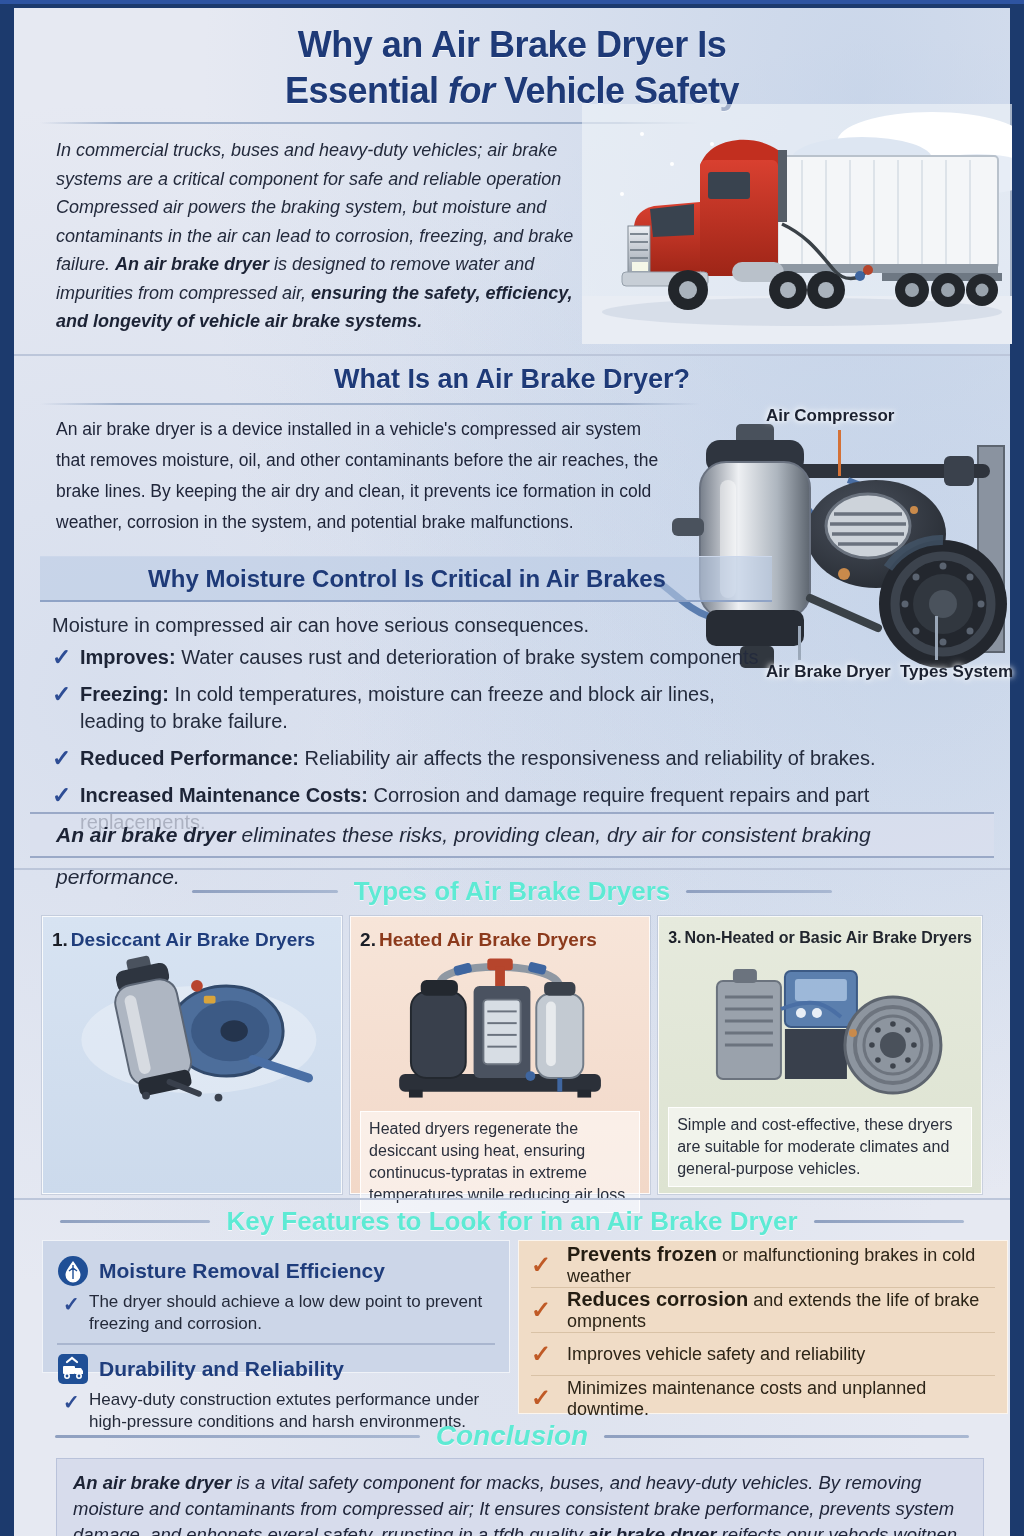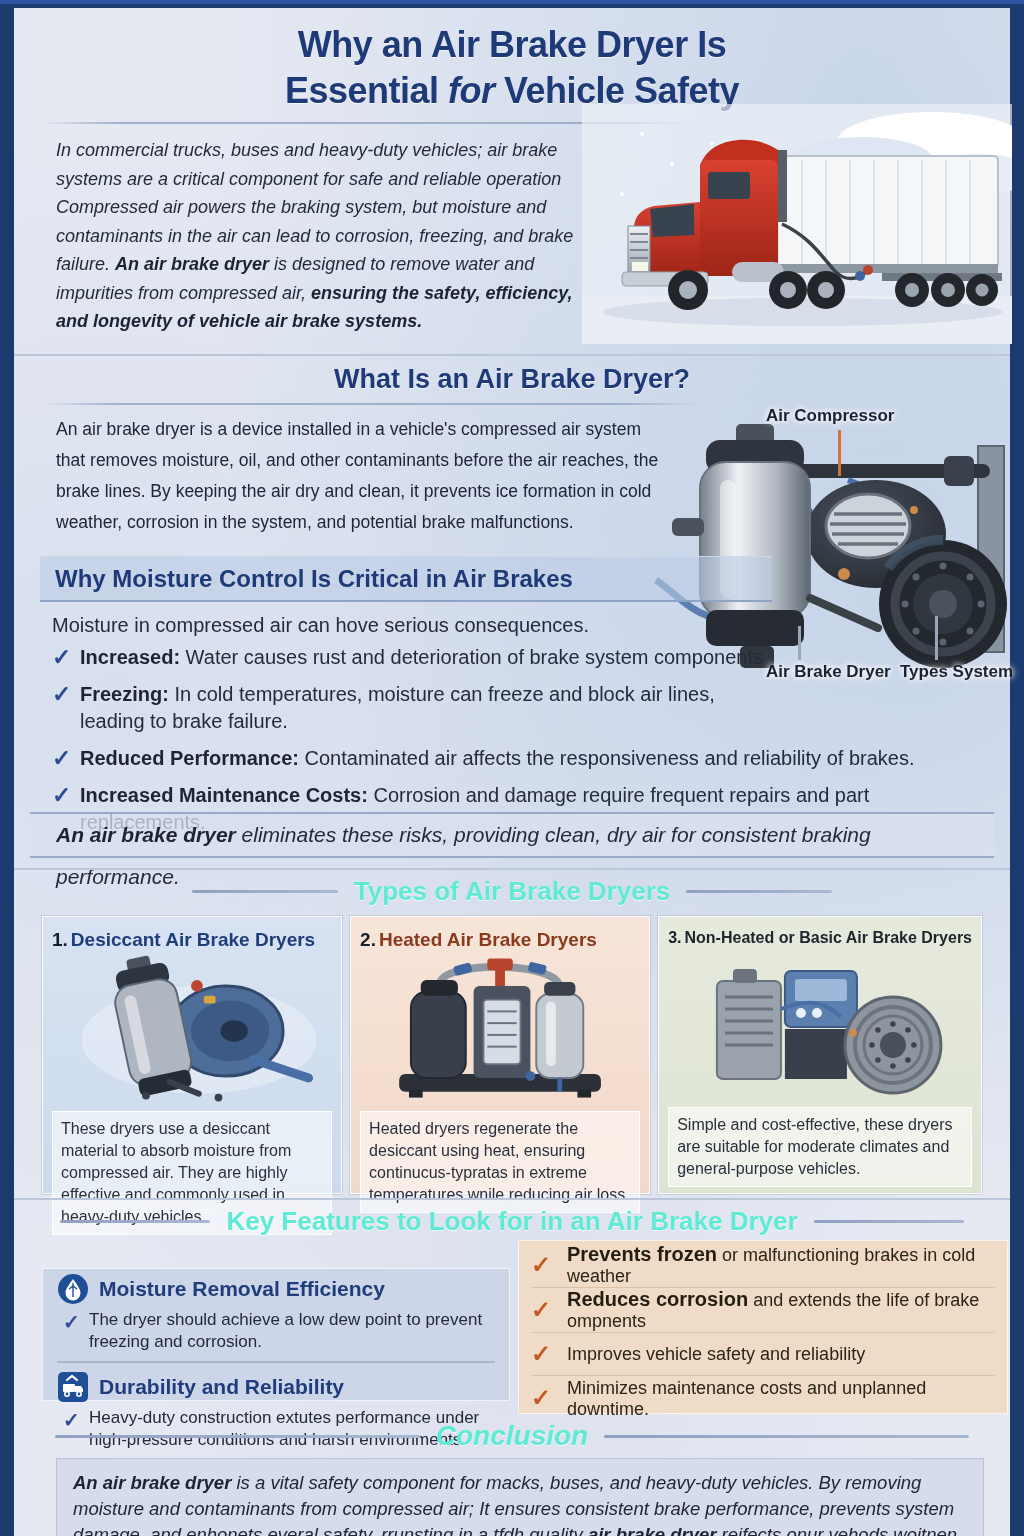--- a/index.html
+++ b/index.html
@@ -25,21 +25,21 @@
   .intro{left:56px;top:136px;width:520px;font-size:18px;line-height:28.5px;font-style:italic;
     color:#232a3c;}
   .intro b,.note b,.concl b{font-weight:bold;color:#1c2335;}
 
   .sec-head{width:1024px;left:0;text-align:center;font-size:27px;font-weight:bold;color:#1e3a78;
     text-shadow:0 1px 0 rgba(255,255,255,.7);}
   .what-body{left:56px;top:414px;width:614px;font-size:17.5px;line-height:31px;color:#20263a;}
 
   .bar-head{left:40px;top:556px;width:732px;height:46px;background:rgba(186,203,229,.6);
     border-top:1px solid #ccd7ea;border-bottom:2px solid #8fa3c6;
-    font-size:24px;font-weight:bold;color:#1e3a78;padding:8px 13px 0 15px;box-sizing:border-box;}
+    font-size:24px;font-weight:bold;color:#1e3a78;padding:8px 13px 0 15px;box-sizing:border-box;text-align:center;}
   .conseq-intro{left:52px;top:614px;width:760px;font-size:20px;color:#242b3d;}
   .checklist{left:52px;top:644px;width:934px;}
   .check-item{display:flex;margin-bottom:10px;font-size:20px;line-height:27px;color:#242b3d;}
   .check-item b{color:#1d2436;}
   .check{flex:0 0 28px;color:#2e4d95;font-weight:bold;font-size:23px;line-height:26px;}
   .check.orange{color:#c05a26;}
 
   .note{left:30px;top:812px;width:964px;height:46px;background:rgba(217,223,238,.75);
     border-top:2px solid #9aa9c7;border-bottom:2px solid #9aa9c7;box-sizing:border-box;
     font-size:21px;line-height:42px;padding-left:26px;color:#232a3c;font-style:italic;}
@@ -59,21 +59,21 @@
   .c1 .card-h{color:#1f3d7c;}
   .c2 .card-h{color:#8c3a1c;}
   .c3 .card-h{color:#22262e;font-size:16px;}
   .card-h .num{color:#1a1e27;margin-right:3px;}
   .card-img{height:150px;margin:4px 0 6px 0;}
   .card-img svg{width:100%;height:100%;}
   .card-desc{font-size:16px;line-height:22px;color:#2a2f3c;background:rgba(255,255,255,.55);
     border:1px solid rgba(255,255,255,.9);padding:6px 8px;flex:1;}
 
   .panel-l{left:42px;top:1240px;width:468px;height:133px;background:#ccd6e8;
-    border:1px solid rgba(255,255,255,.7);box-sizing:border-box;padding:4px 14px;margin-top:28px;}
+    border:1px solid rgba(255,255,255,.7);box-sizing:border-box;padding:14px 14px;}
   .feat-row{display:flex;align-items:center;gap:10px;}
   .feat-title{font-size:21px;font-weight:bold;color:#1f3d7c;}
   .feat-desc{display:flex;margin:4px 0 0 6px;font-size:17px;line-height:22px;color:#242a3a;}
   .feat-desc .check{flex:0 0 26px;font-size:20px;}
   .panel-l .sep{border-top:2px solid #a9b6cf;margin:8px 0 8px 0;}
 
   .panel-r{left:518px;top:1240px;width:490px;height:174px;background:#f0dcc6;
     border:1px solid rgba(255,255,255,.7);box-sizing:border-box;padding:2px 12px;}
   .benefit{display:flex;align-items:center;gap:10px;min-height:41.5px;
     border-bottom:1.5px solid #d9c2a6;font-size:18px;color:#2c2417;}
@@ -257,29 +257,29 @@
     <span class="mach-label" style="left:118px;top:264px;">Air Brake Dryer</span>
     <span class="mach-label" style="left:252px;top:264px;">Types System</span>
   </div>
 
   <div class="abs bar-head">Why Moisture Control Is Critical in Air Brakes</div>
   <p class="abs conseq-intro">Moisture in compressed air can hove serious consequences.</p>
 
   <div class="abs checklist">
     <div class="check-item">
       <span class="check">✓</span>
-      <p><b>Increased:</b><span> Water causes rust and deterioration of brake system components</span></p>
+      <p><b>Improves:</b><span> Water causes rust and deterioration of brake system components</span></p>
     </div>
     <div class="check-item" style="width:700px;">
       <span class="check">✓</span>
       <p><b>Freezing:</b><span> In cold temperatures, moisture can freeze and block air lines, leading to brake failure.</span></p>
     </div>
     <div class="check-item" style="margin-top:4px;">
       <span class="check">✓</span>
-      <p><b>Reduced Performance:</b><span> Contaminated air affects the responsiveness and reliability of brakes.</span></p>
+      <p><b>Reduced Performance:</b><span> Reliability air affects the responsiveness and reliability of brakes.</span></p>
     </div>
     <div class="check-item" style="margin-top:6px;">
       <span class="check">✓</span>
       <p><b>Increased Maintenance Costs:</b><span> Corrosion and damage require frequent repairs and part replacements.</span></p>
     </div>
   </div>
 
   <div class="abs note">
     <b>An air brake dryer</b><span> eliminates these risks, providing clean, dry air for consistent braking performance.</span>
   </div>
@@ -310,21 +310,20 @@
             <rect x="82" y="34" width="12" height="82" rx="6" fill="#ffffff" opacity=".5"></rect>
             <rect x="78" y="120" width="54" height="18" rx="6" fill="#262c35"></rect>
           </g>
           <circle cx="148" cy="30" r="6" fill="#b8452e"></circle>
           <rect x="155" y="40" width="12" height="8" rx="2" fill="#d8a43c"></rect>
           <path d="M120,128 L150,140" stroke="#39404c" stroke-width="6" stroke-linecap="round"></path>
           <circle cx="96" cy="142" r="4" fill="#39404c"></circle>
             <circle cx="170" cy="144" r="4" fill="#39404c"></circle>
         </svg>
       </div>
-      <p class="card-desc">These dryers use a desiccant material to absorb moisture from compressed air. They are highly effective and commonly used in heavy-duty vehicles.</p>
     </div>
 
     <div class="card c2">
       <div class="card-h"><span class="num">2.</span><span>Heated Air Brake Dryers</span></div>
       <div class="card-img">
         <svg viewBox="0 0 286 150">
           <path d="M82,28 C82,4 204,4 204,32" fill="none" stroke="#8f98a3" stroke-width="8"></path>
           <rect x="130" y="2" width="26" height="12" rx="3" fill="#b6452c"></rect>
           <rect x="96" y="8" width="18" height="10" rx="3" fill="#3f66a0" transform="rotate(-14 105 13)"></rect>
           <rect x="172" y="7" width="18" height="10" rx="3" fill="#3f66a0" transform="rotate(14 181 12)"></rect>

